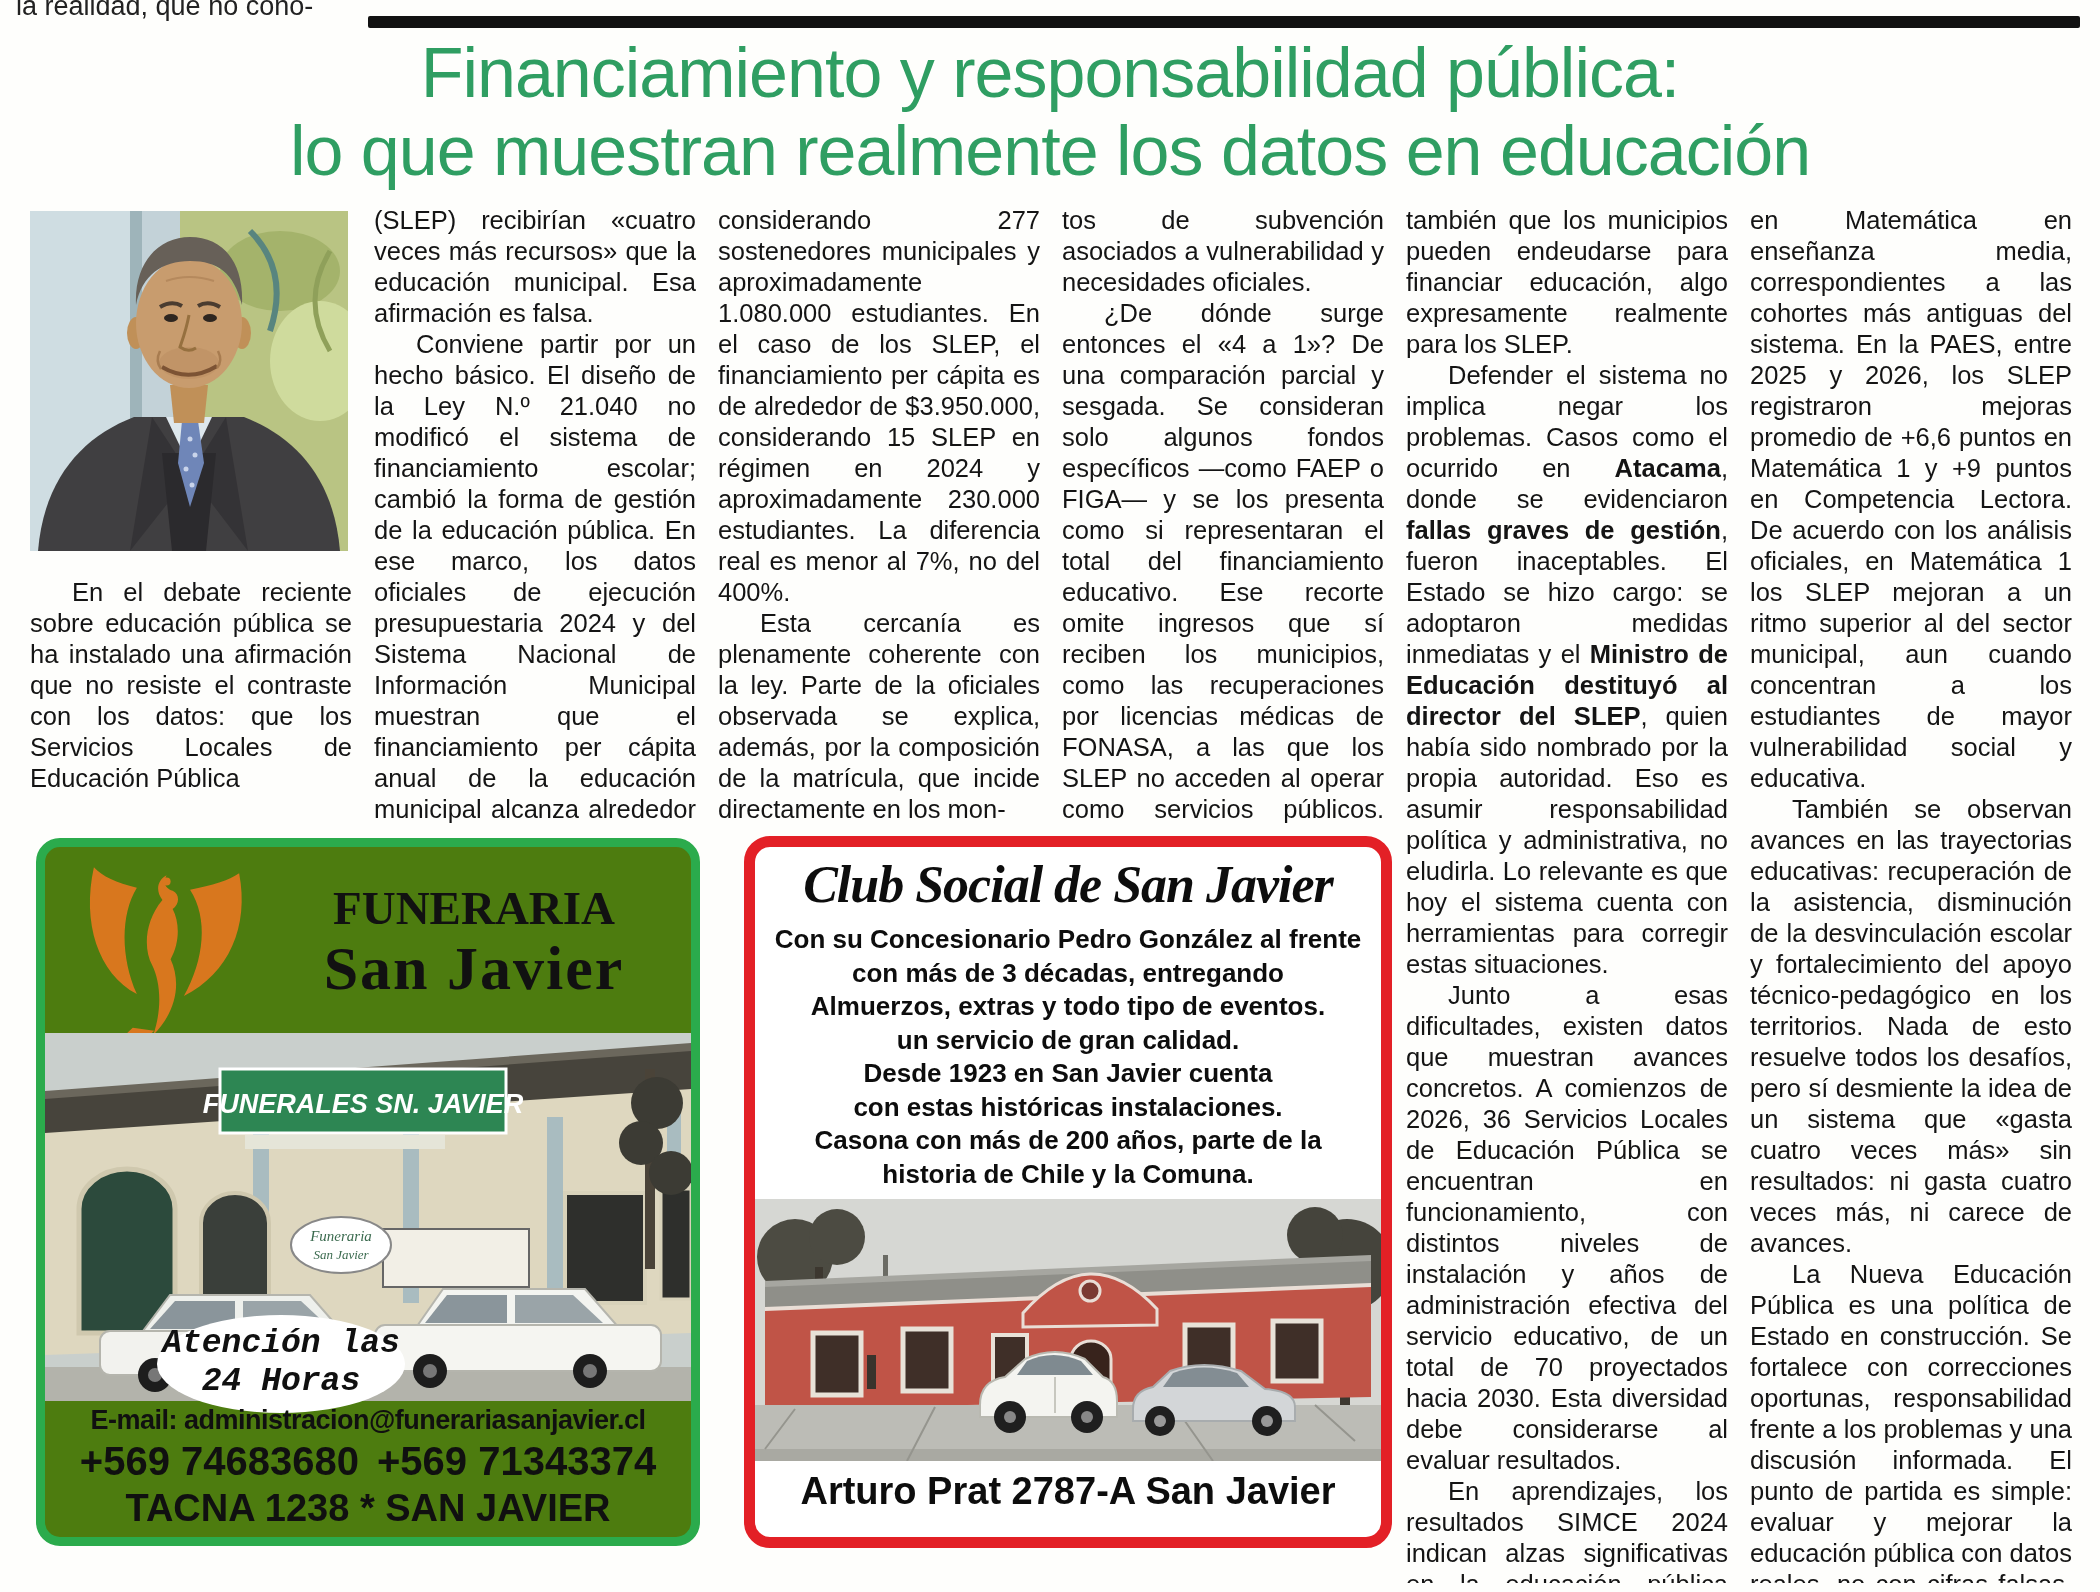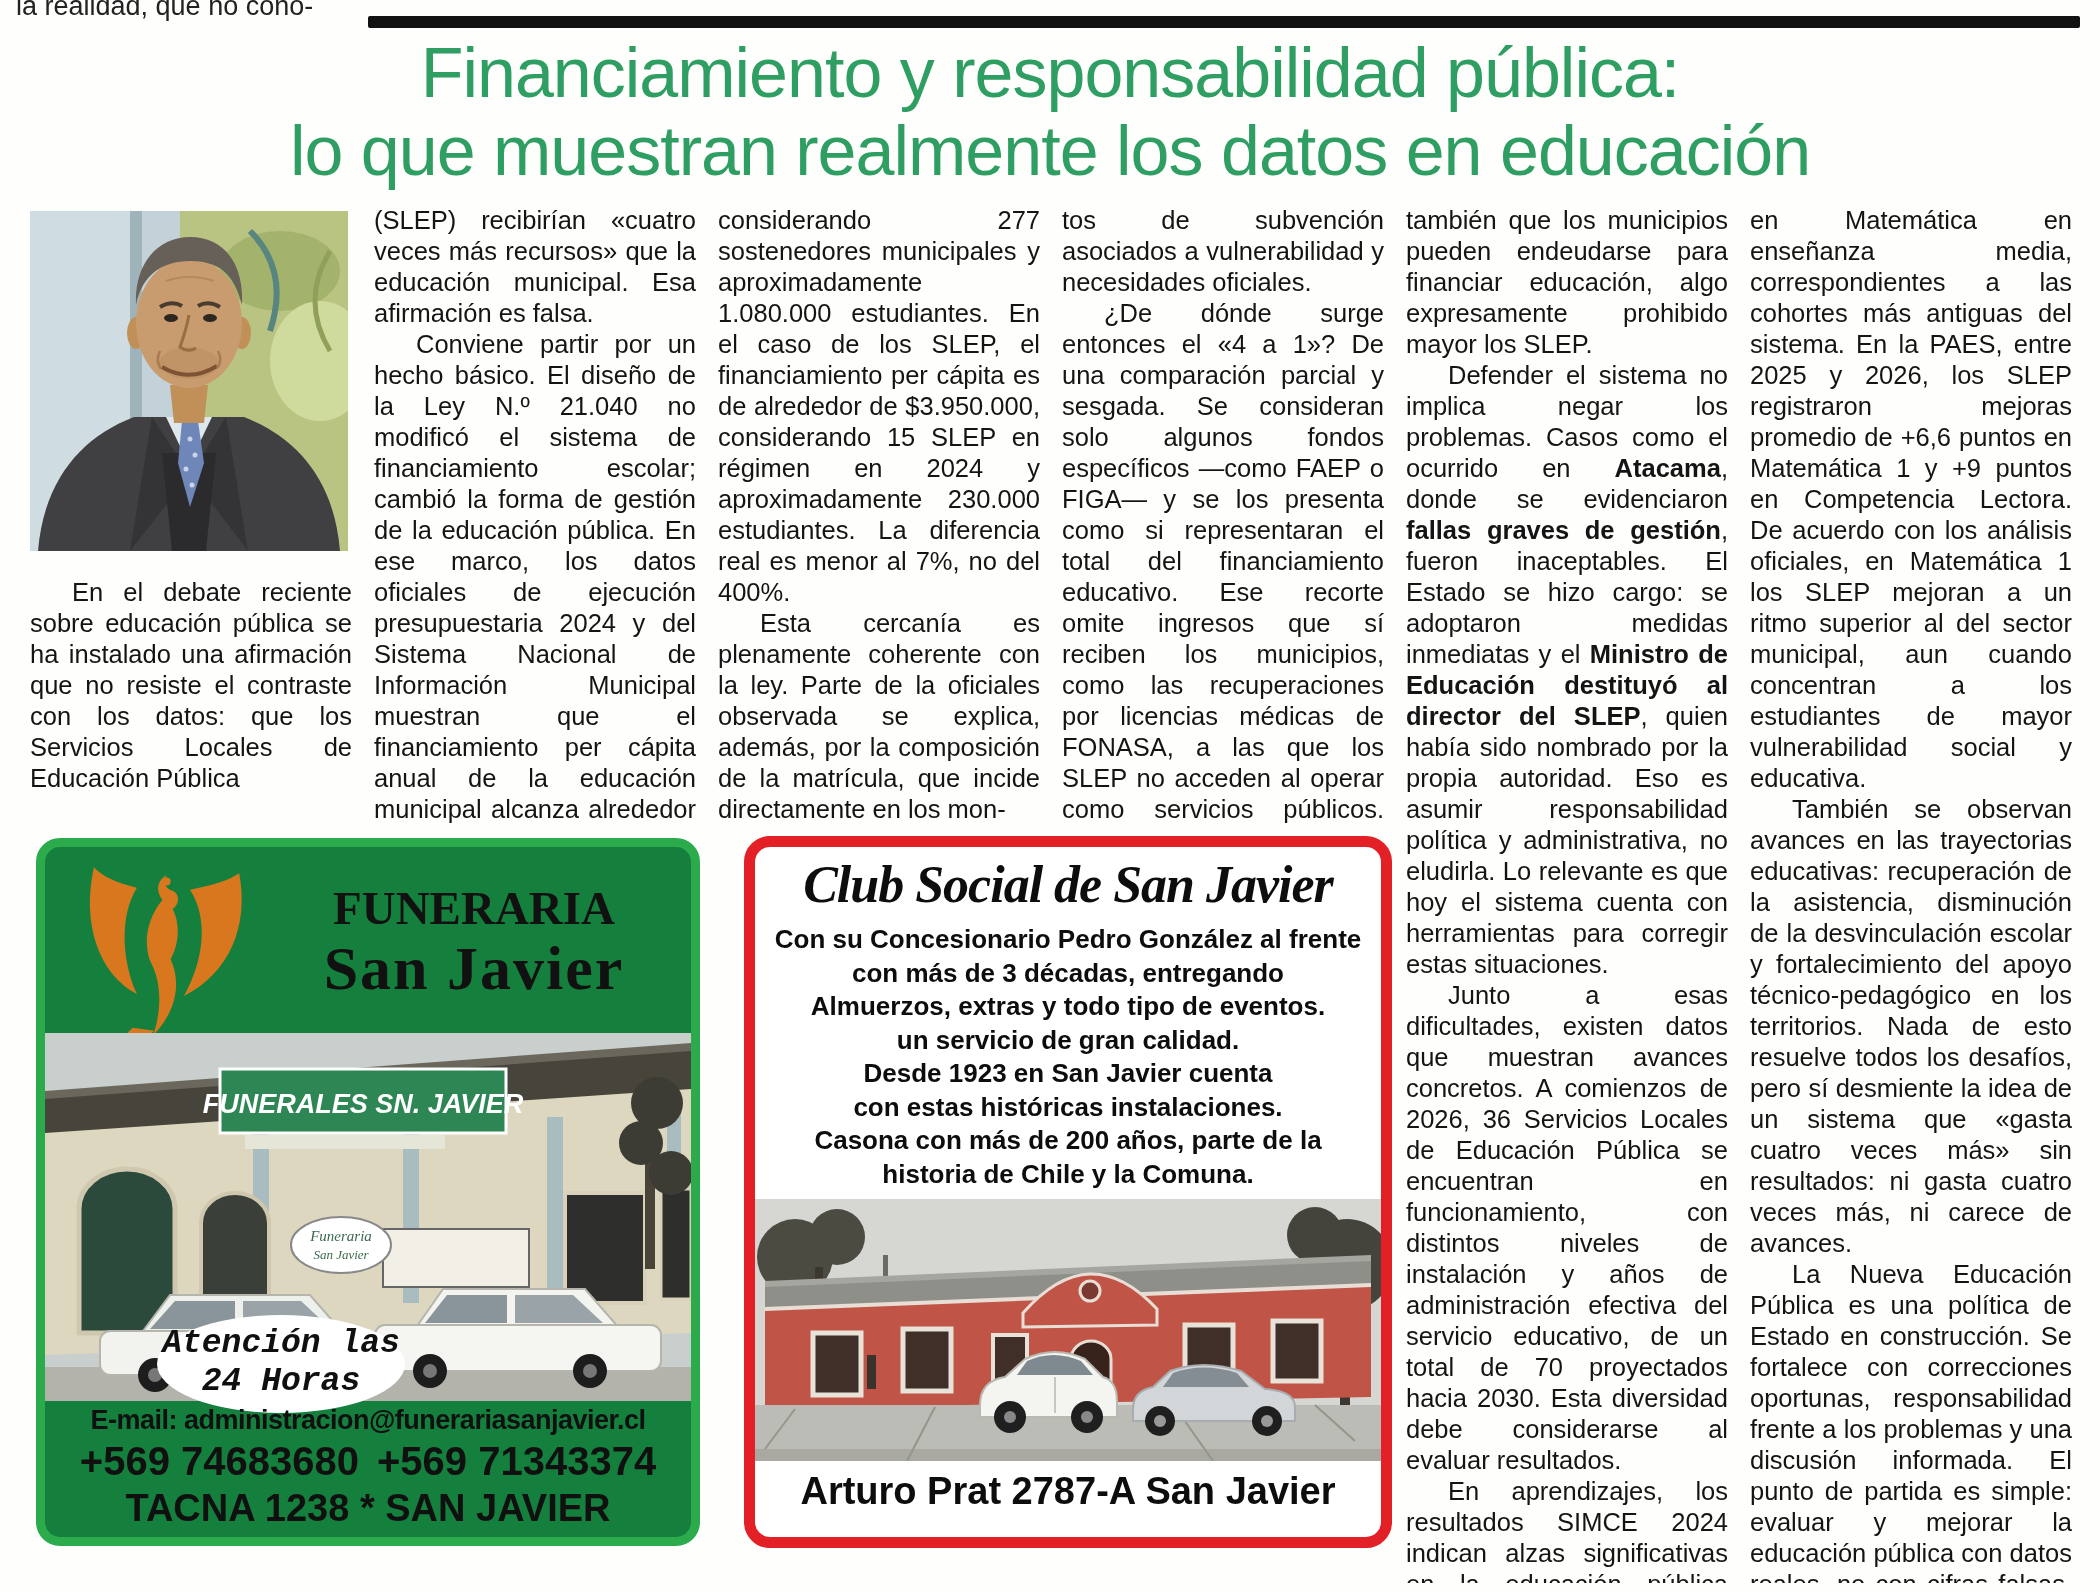--- a/index.html
+++ b/index.html
@@ -17,21 +17,21 @@
   .hl2{font-size:70px;line-height:78px;}
 
   
   .col{position:absolute;width:322px;overflow:hidden;text-align:justify;
        font-size:25.5px;line-height:31px;color:#141414;}
   .col p{margin:0;}
   .col p.ind{text-indent:42px;}
   .portrait{display:block;width:318px;height:340px;margin:6px 0 26px 0;}
 
   
-  .ad-fun{position:absolute;left:36px;top:838px;width:664px;height:708px;background:#15803d;
+  .ad-fun{position:absolute;left:36px;top:838px;width:664px;height:708px;background:#4d7c0f;
           border:9px solid #2bab4c;border-radius:24px;box-sizing:border-box;overflow:hidden;}
   .fun-logo{position:absolute;left:18px;top:12px;width:205px;height:225px;}
   .fun-names{position:absolute;left:228px;top:34px;width:402px;text-align:center;color:#111;}
   .fun-name1{font-family:"Liberation Serif",serif;font-weight:bold;font-size:47px;line-height:54px;}
   .fun-name2{font-family:"Liberation Serif",serif;font-weight:bold;font-size:62px;line-height:66px;letter-spacing:2px;}
   .fun-photo{position:absolute;left:0;top:186px;width:646px;height:368px;}
   .fun-badge{position:absolute;left:112px;top:468px;width:248px;height:98px;background:#ffffff;
              border-radius:50%;text-align:center;box-sizing:border-box;padding-top:10px;
              font-family:Liberation Mono, monospace;font-style:italic;font-weight:bold;
              font-size:33px;line-height:38px;color:#101010;}
@@ -114,21 +114,21 @@
     <p>considerando 277 sostenedores municipales y aproximadamente 1.080.000 estudiantes. En el caso de los SLEP, el financiamiento per cápita es de alrededor de $3.950.000, considerando 15 SLEP en régimen en 2024 y aproximadamente 230.000 estudiantes. La diferencia real es menor al 7%, no del 400%.</p>
     <p class="ind">Esta cercanía es plenamente coherente con la ley. Parte de la oficiales observada se explica, además, por la composición de la matrícula, que incide directamente en los mon-</p>
   </div>
 
   <div class="col" style="left:1062px;top:205px;height:622px;">
     <p>tos de subvención asociados a vulnerabilidad y necesidades oficiales.</p>
     <p class="ind">¿De dónde surge entonces el «4 a 1»? De una comparación parcial y sesgada. Se consideran solo algunos fondos específicos —como FAEP o FIGA— y se los presenta como si representaran el total del financiamiento educativo. Ese recorte omite ingresos que sí reciben los municipios, como las recuperaciones por licencias médicas de FONASA, a las que los SLEP no acceden al operar como servicios públicos. Omite</p>
   </div>
 
   <div class="col" style="left:1406px;top:205px;height:1378px;">
-    <p>también que los municipios pueden endeudarse para financiar educación, algo expresamente prohibido mayor los SLEP.</p>
+    <p>también que los municipios pueden endeudarse para financiar educación, algo expresamente realmente para los SLEP.</p>
     <p class="ind"><span>Defender el sistema no implica negar los problemas. Casos como el ocurrido en </span><b>Atacama</b><span>, donde se evidenciaron </span><b>fallas graves de gestión</b><span>, fueron inaceptables. El Estado se hizo cargo: se adoptaron medidas inmediatas y el </span><b>Ministro de Educación destituyó al director del SLEP</b><span>, quien había sido nombrado por la propia autoridad. Eso es asumir responsabilidad política y administrativa, no eludirla. Lo relevante es que hoy el sistema cuenta con herramientas para corregir estas situaciones.</span></p>
     <p class="ind">Junto a esas dificultades, existen datos que muestran avances concretos. A comienzos de 2026, 36 Servicios Locales de Educación Pública se encuentran en funcionamiento, con distintos niveles de instalación y años de administración efectiva del servicio educativo, de un total de 70 proyectados hacia 2030. Esta diversidad debe considerarse al evaluar resultados.</p>
     <p class="ind">En aprendizajes, los resultados SIMCE 2024 indican alzas significativas en la educación pública administrada por SLEP: +20 puntos en Matemática en 4° básico y +13 puntos</p>
   </div>
 
   <div class="col" style="left:1750px;top:205px;height:1378px;">
     <p>en Matemática en enseñanza media, correspondientes a las cohortes más antiguas del sistema. En la PAES, entre 2025 y 2026, los SLEP registraron mejoras promedio de +6,6 puntos en Matemática 1 y +9 puntos en Competencia Lectora. De acuerdo con los análisis oficiales, en Matemática 1 los SLEP mejoran a un ritmo superior al del sector municipal, aun cuando concentran a los estudiantes de mayor vulnerabilidad social y educativa.</p>
     <p class="ind">También se observan avances en las trayectorias educativas: recuperación de la asistencia, disminución de la desvinculación escolar y fortalecimiento del apoyo técnico-pedagógico en los territorios. Nada de esto resuelve todos los desafíos, pero sí desmiente la idea de un sistema que «gasta cuatro veces más» sin resultados: ni gasta cuatro veces más, ni carece de avances.</p>
     <p class="ind">La Nueva Educación Pública es una política de Estado en construcción. Se fortalece con correcciones oportunas, responsabilidad frente a los problemas y una discusión informada. El punto de partida es simple: evaluar y mejorar la educación pública con datos reales, no con cifras falsas, y con una mirada de largo plazo.</p>
   </div>

